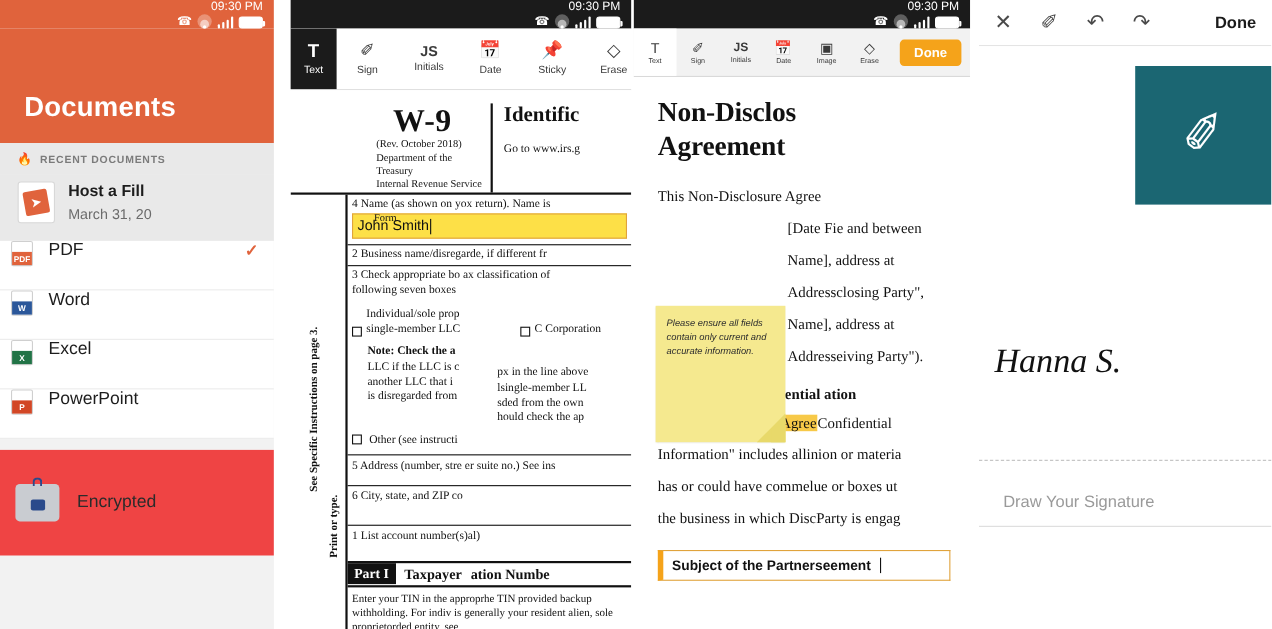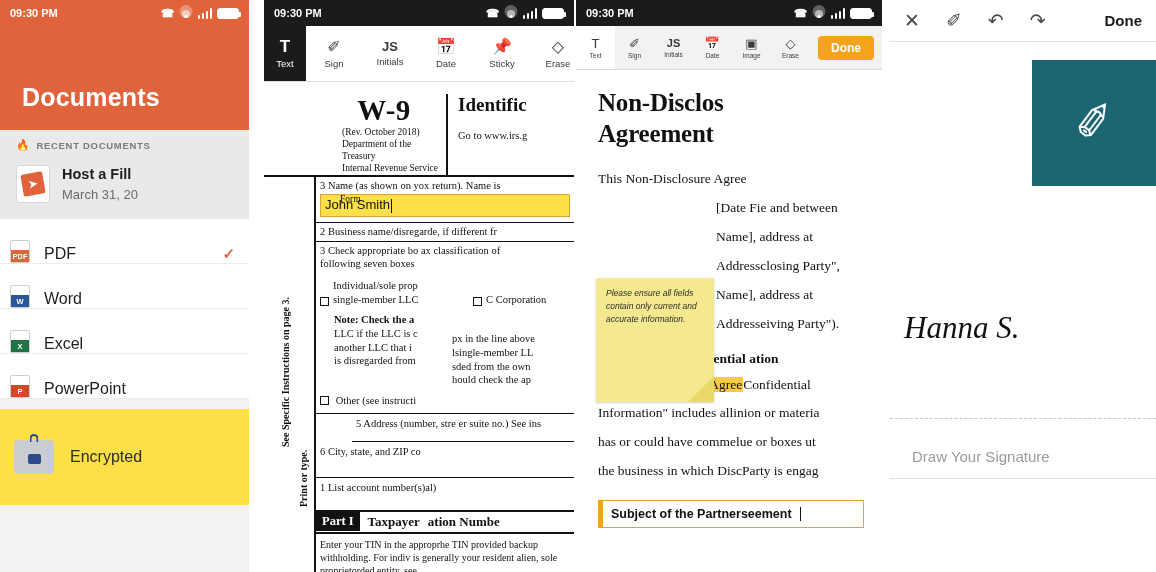--- a/index.html
+++ b/index.html
@@ -20,24 +20,25 @@
   .panel {
     position: absolute;
     top: 0;
     height: 572px;
     overflow: hidden;
     background: #ffffff;
   }
   .statusbar {
     height: 26px;
     display: flex;
-    align-items: center;
+    align-items: flex-end;
     padding: 0 10px;
     font-size: 11px;
-    font-weight: bold;
+    font-weight: normal;
+    flex-direction: column;
   }
   .statusbar .time { flex: 0 0 auto; }
   .statusbar .spacer { flex: 1 1 auto; }
   .sb-icons { display: flex; align-items: center; gap: 5px; }
   .ic-bt { font-size: 11px; line-height: 1; }
   .wifi { width: 13px; height: 10px; position: relative; }
   .wifi i {
     position: absolute; left: 50%; bottom: 0;
     transform: translateX(-50%);
     border-radius: 50%;
@@ -106,21 +107,21 @@
   .doc-meta .s { font-size: 13px; color: #6b6b6b; margin-top: 5px; white-space: nowrap; }
 
   .p1-saveas {
     background: #ffffff;
     padding: 16px 0 8px 16px;
     font-size: 13.5px; font-weight: bold; color: #3a3a3a;
     letter-spacing: .3px;
   }
   .p1-list { background: #ffffff; }
   .p1-item {
-    display: flex; align-items: flex-end;
+    display: flex; align-items: flex-start;
     height: 45px;
     padding: 0 14px 0 10px;
     border-bottom: 1px solid #ececec;
   }
   .p1-item .label { font-size: 16px; color: #1d1d1d; margin-left: 14px; flex: 1; }
   .p1-item .check { color: #e0633c; font-size: 15px; font-weight: bold; }
   .ftype {
     width: 20px; height: 23px;
     border-radius: 2px;
     position: relative;
@@ -129,21 +130,21 @@
     display: flex; align-items: flex-end; justify-content: flex-start;
   }
   .ftype .fill { position: absolute; left: 0; right: 0; bottom: 0; height: 12px; }
   .ftype-pdf .fill { background: #e0633c; }
   .ftype-word .fill { background: #2b579a; }
   .ftype-excel .fill { background: #217346; }
   .ftype-ppt .fill { background: #d24726; }
   .ftype .fill i { font-style: normal; position: absolute; inset: 0; display:flex; align-items:center; justify-content:center; font-size:7.5px; color:#fff; font-weight:bold; }
 
   .p1-enc {
-    background: #fde047;
+    background: #ef4444;
     height: 96px;
     display: flex; align-items: center; gap: 16px;
     padding-left: 14px;
     margin-top: 10px;
   }
   .lock-box {
     width: 40px; height: 34px;
     background: #c9ccd1;
     border-radius: 4px;
     position: relative;
@@ -499,21 +500,21 @@
         </div>
       </div>
 
       <div class="w9-body">
         <div class="w9-vert">
           <div class="rot a">See Specific Instructions on page 3.</div>
           <div class="rot b">Print or type.</div>
         </div>
         <div class="w9-fields">
           <div class="w9-row">
-            <div>3 Name (as shown on yox return). Name is</div>
+            <div>4 Name (as shown on yox return). Name is</div>
             <div class="w9-input">
               <span>John Smith</span>
                 <span class="caret"></span>
             </div>
           </div>
           <div class="w9-row">
             <span>2 Business name/disregarde, if different fr</span>
           </div>
           <div class="w9-row" style="padding-bottom:6px;">
             <div>3 Check appropriate bo ax classification of</div>
@@ -539,21 +540,21 @@
                 <span>lsingle-member LL</span><br>
                 <span>sded from the own</span><br>
                 <span>hould check the ap</span>
               </span>
             </div>
             <div style="margin-top:7px;">
               <span class="cbx"></span>
               <span>Other (see instructi</span>
             </div>
           </div>
-          <div class="w9-row" style="padding:3px 4px 10px 4px;margin-left:36px;">
+          <div class="w9-row" style="padding:3px 4px 10px 4px;">
             <span>5 Address (number, stre</span>
             <span>er suite no.) See ins</span>
           </div>
           <div class="w9-row" style="padding:3px 4px 18px 4px;">
             <span>6 City, state, and ZIP co</span>
           </div>
           <div class="w9-row" style="padding:3px 4px 16px 4px;border-bottom:2px solid #111;">
             <span>1 List account number(s)</span><span>al)</span>
           </div>
           <div class="w9-partrow">

